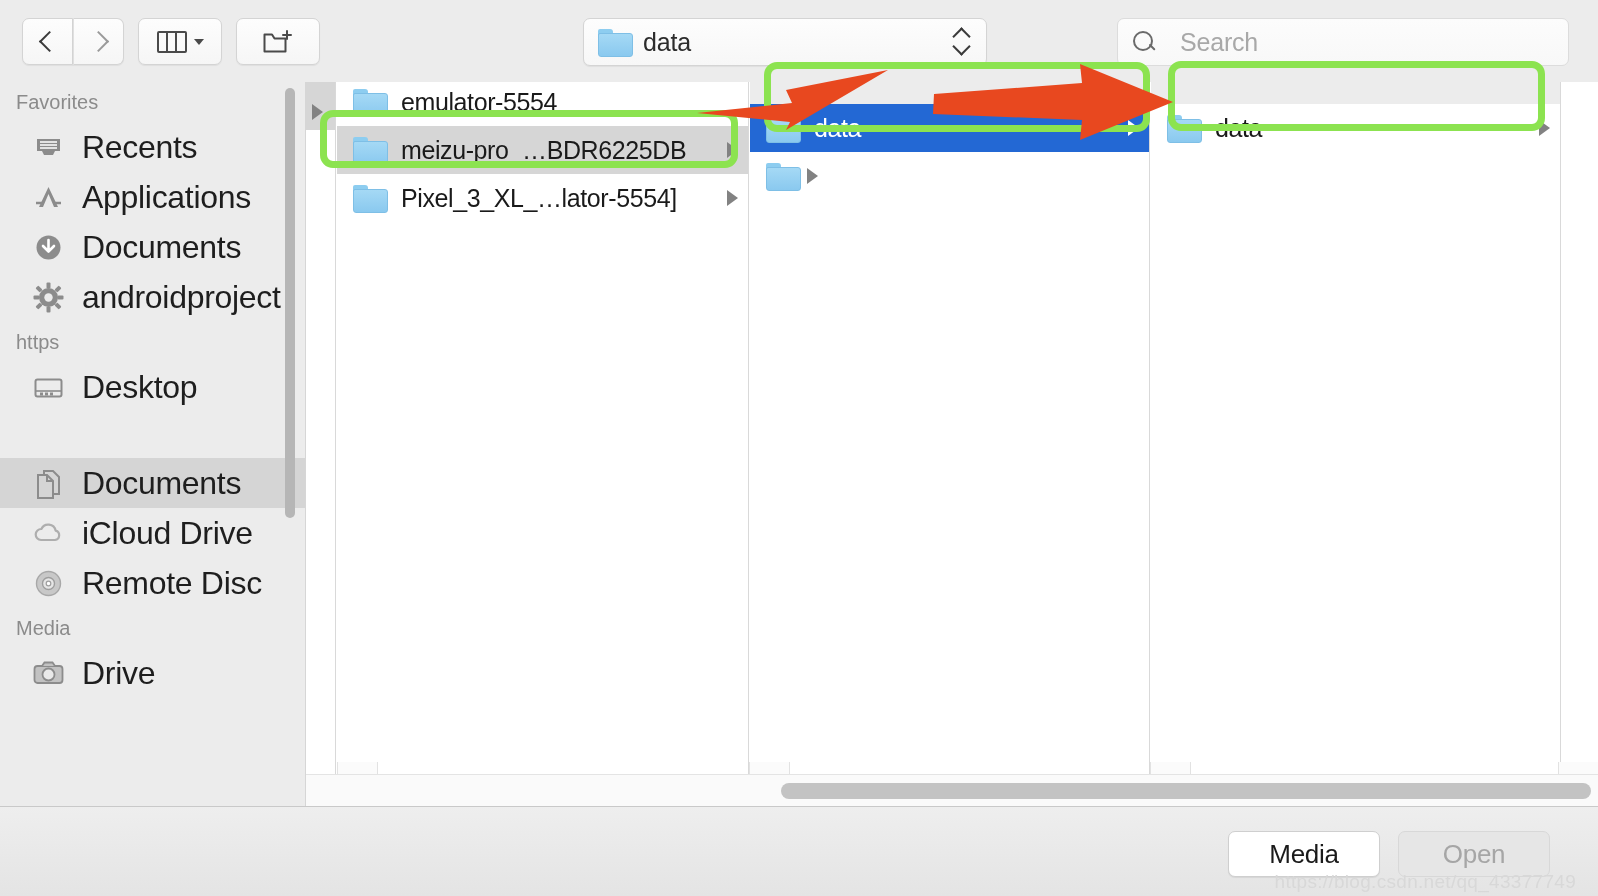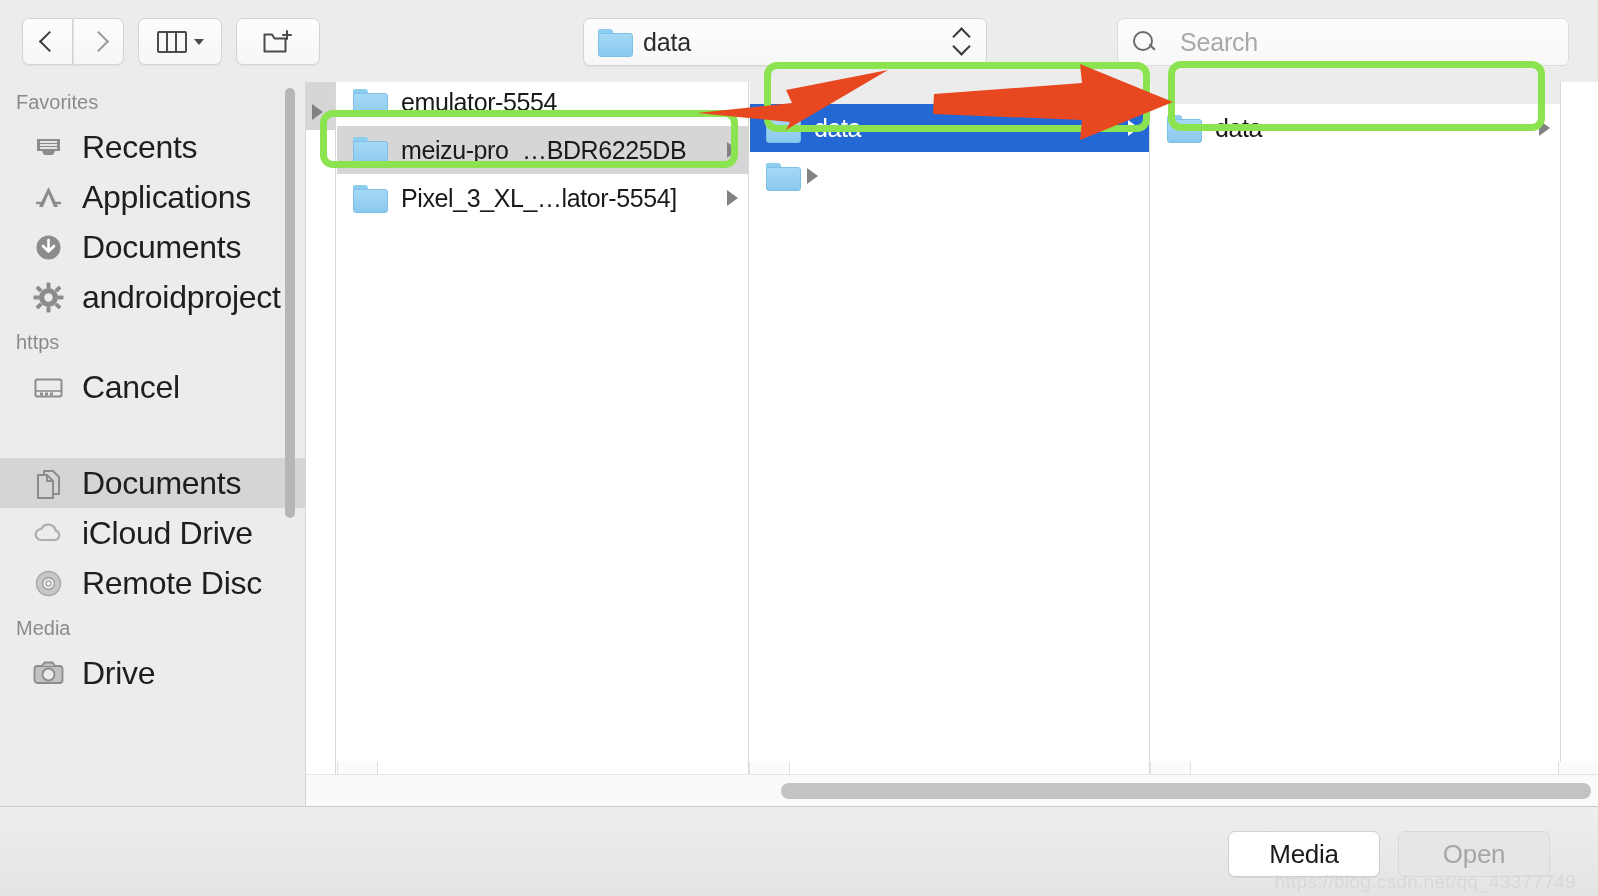--- a/index.html
+++ b/index.html
@@ -474,21 +474,21 @@
           <svg width="33" height="33" viewBox="0 0 33 33">
             <rect x="3.5" y="8.5" width="26" height="17" rx="2" fill="none" stroke="#8c8c8c" stroke-width="2"></rect>
             <path d="M3.5 20 h26" stroke="#8c8c8c" stroke-width="1.6"></path>
             <g fill="#8c8c8c">
               <rect x="8" y="21.5" width="3" height="3"></rect>
               <rect x="13" y="21.5" width="3" height="3"></rect>
               <rect x="18" y="21.5" width="3" height="3"></rect>
             </g>
           </svg>
         </span>
-        <span class="sb-label">Cancel</span>
+        <span class="sb-label">Desktop</span>
       </div>
 
       <div class="sb-item selected">
         <span class="sb-icon">
           <svg width="33" height="33" viewBox="0 0 33 33">
             <path d="M12 4 h9 l6 6 v17 h-15 z" fill="#d5d5d5" stroke="#8c8c8c" stroke-width="2"></path>
             <path d="M6 8 h9 l6 6 v17 h-15 z" fill="#d5d5d5" stroke="#8c8c8c" stroke-width="2"></path>
             <path d="M15 8 v6 h6" fill="none" stroke="#8c8c8c" stroke-width="2"></path>
           </svg>
         </span>

